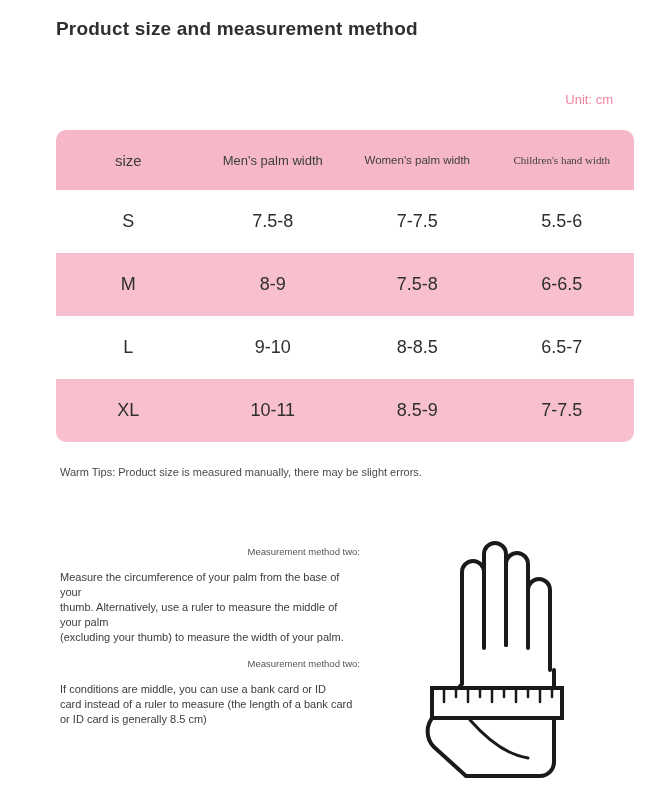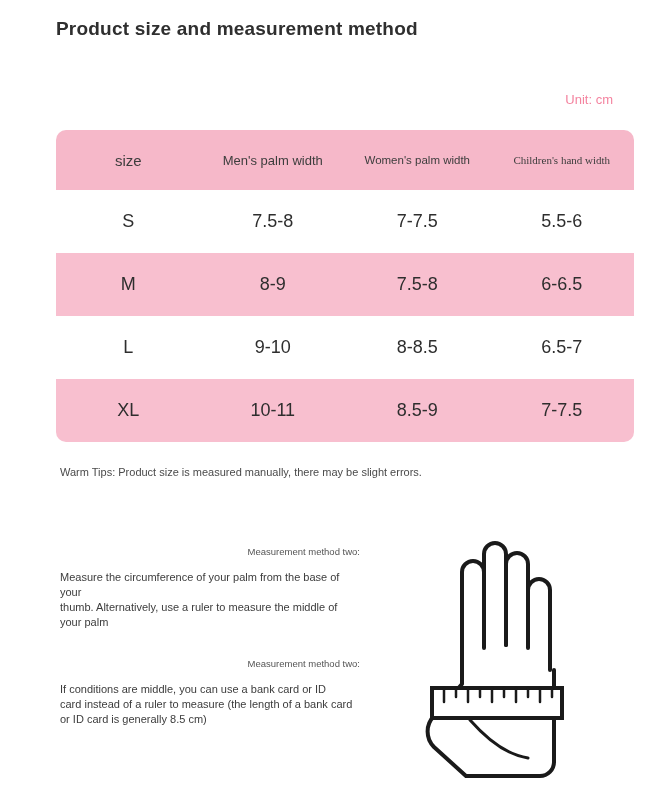--- a/index.html
+++ b/index.html
@@ -173,20 +173,21 @@
     </tr>
   </tbody>
     </table>
 
   <div class="warm-tips">Warm Tips: Product size is measured manually, there may be slight errors.</div>
 
   <div class="method-block method-one">
     <div class="method-heading">Measurement method two:</div>
     <div class="method-line">Measure the circumference of your palm from the base of your</div>
     <div class="method-line">thumb. Alternatively, use a ruler to measure the middle of your palm</div>
+    <div class="method-line">(excluding your thumb) to measure the width of your palm.</div>
   </div>
 
   <div class="method-block method-two">
     <div class="method-heading">Measurement method two:</div>
     <div class="method-line">If conditions are middle, you can use a bank card or ID</div>
     <div class="method-line">card instead of a ruler to measure (the length of a bank card</div>
     <div class="method-line">or ID card is generally 8.5 cm)</div>
   </div>
 
   <div class="glove-art">

